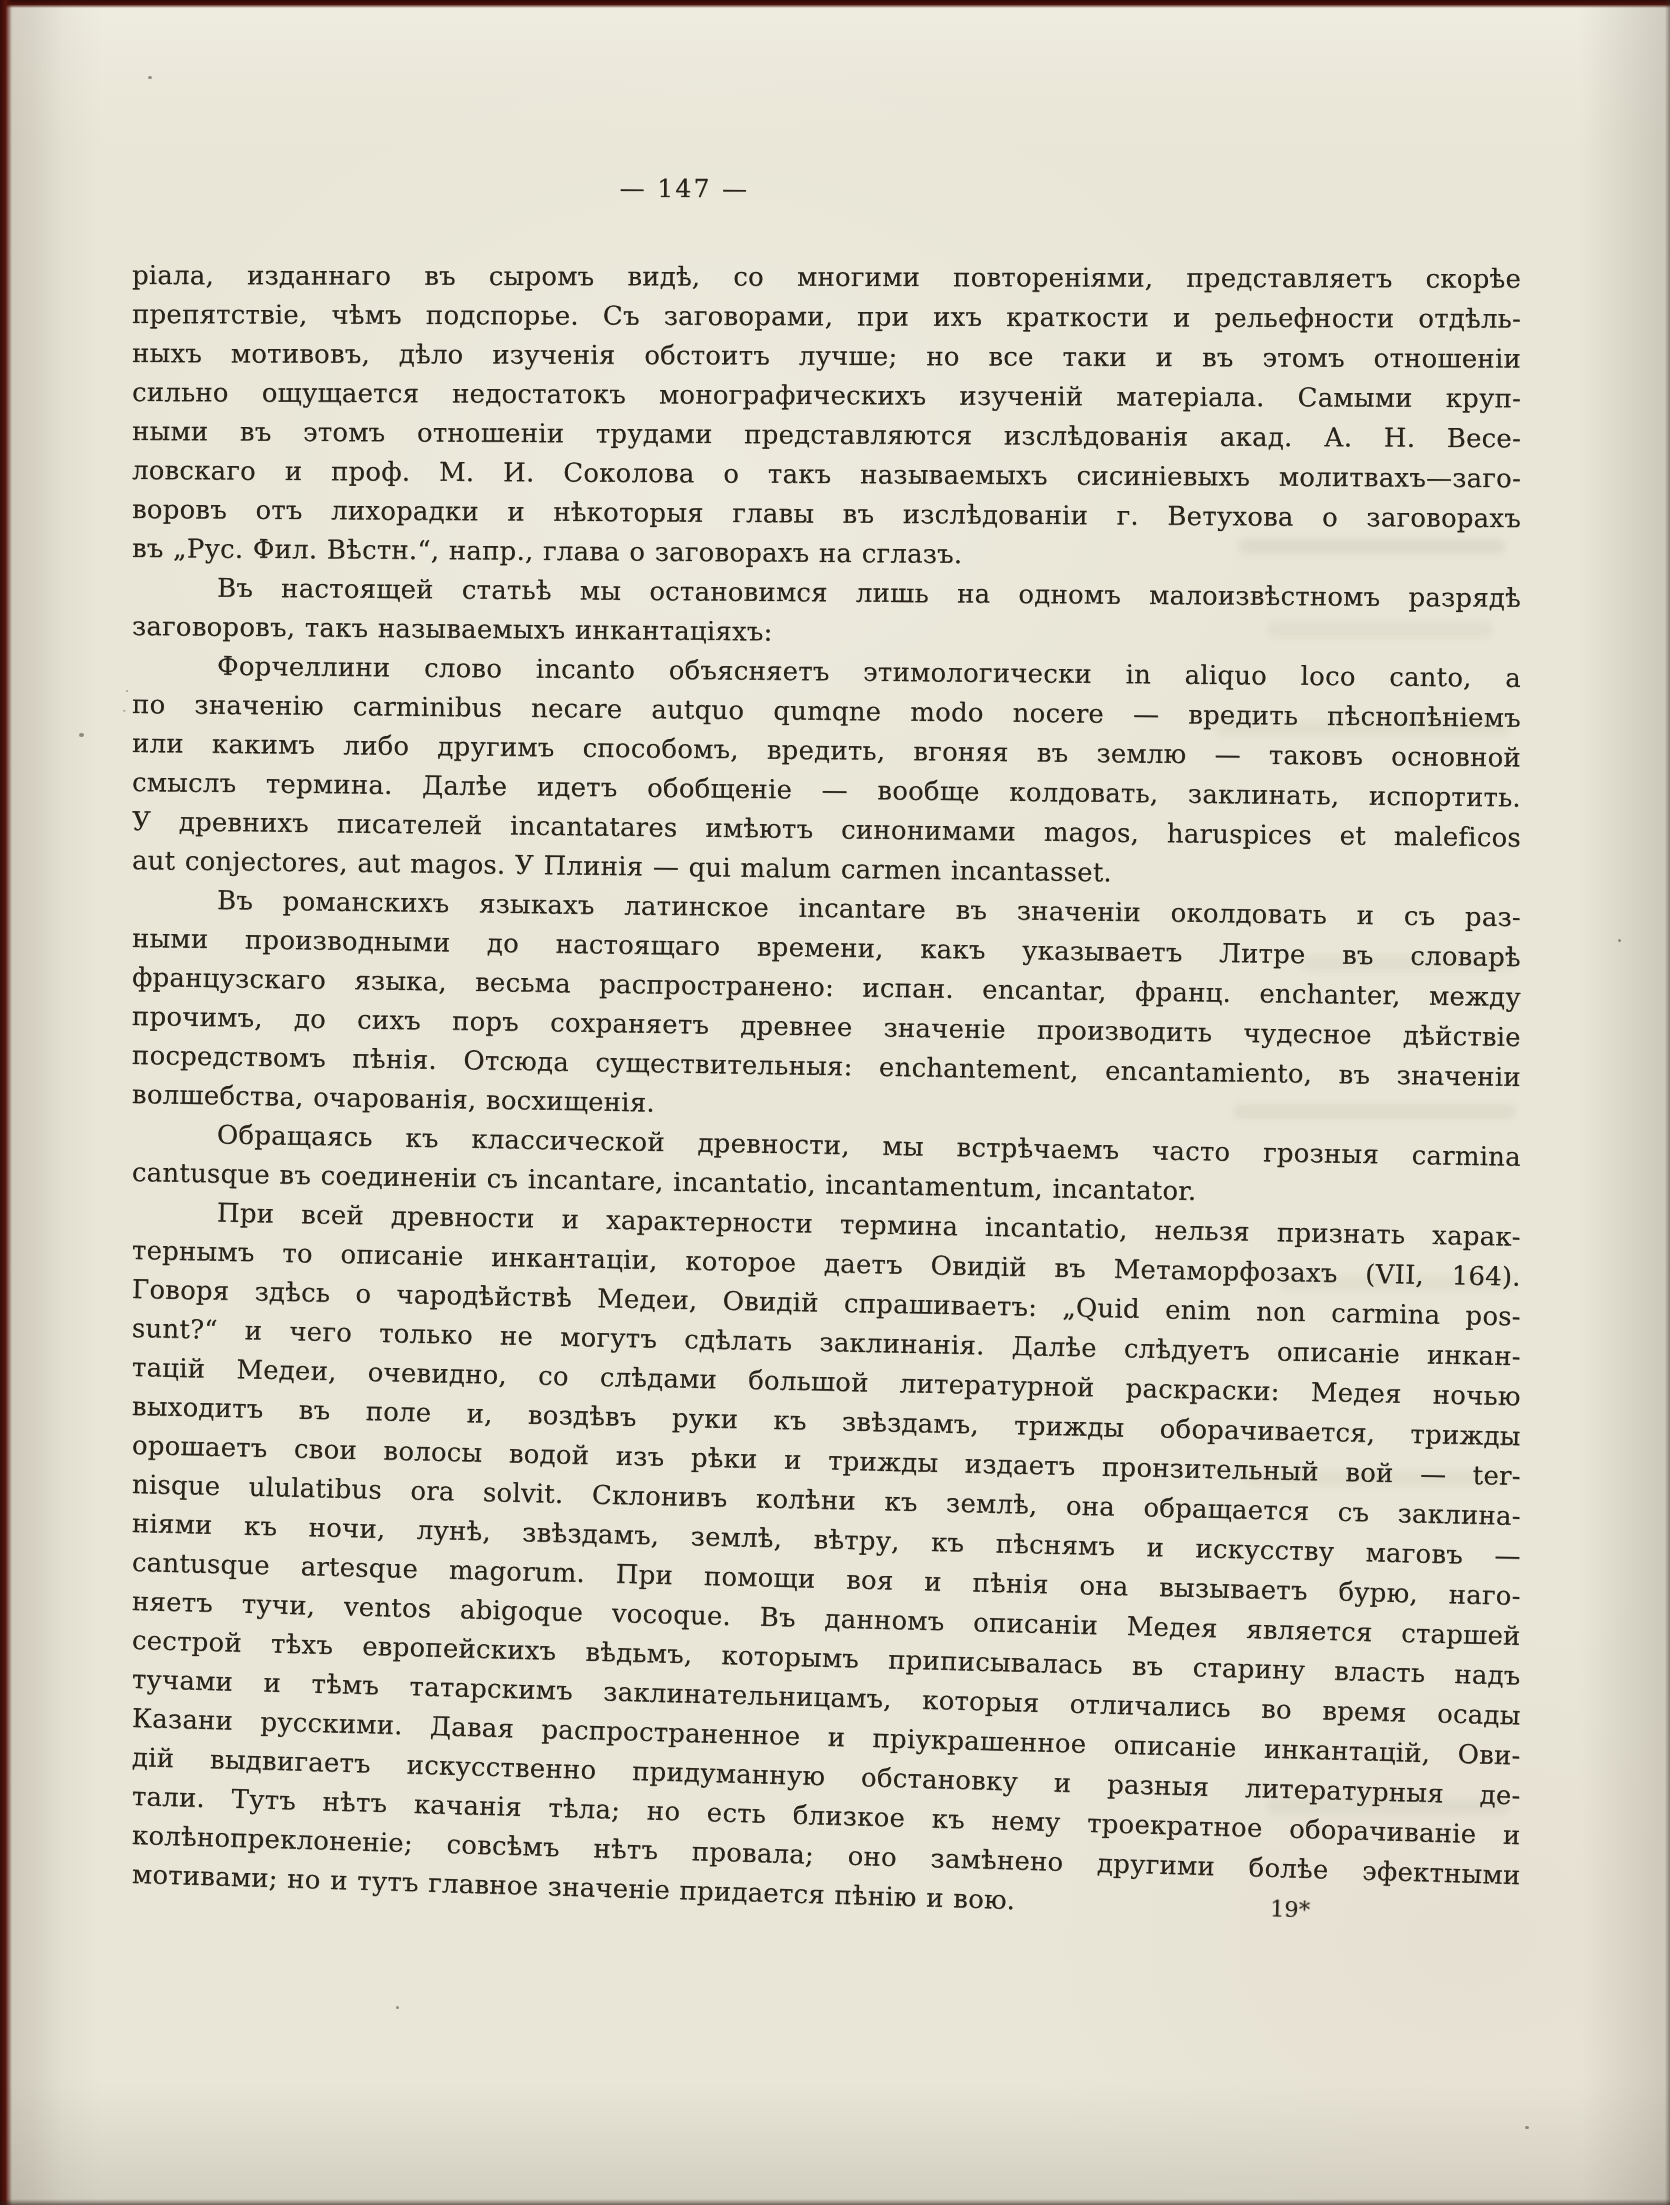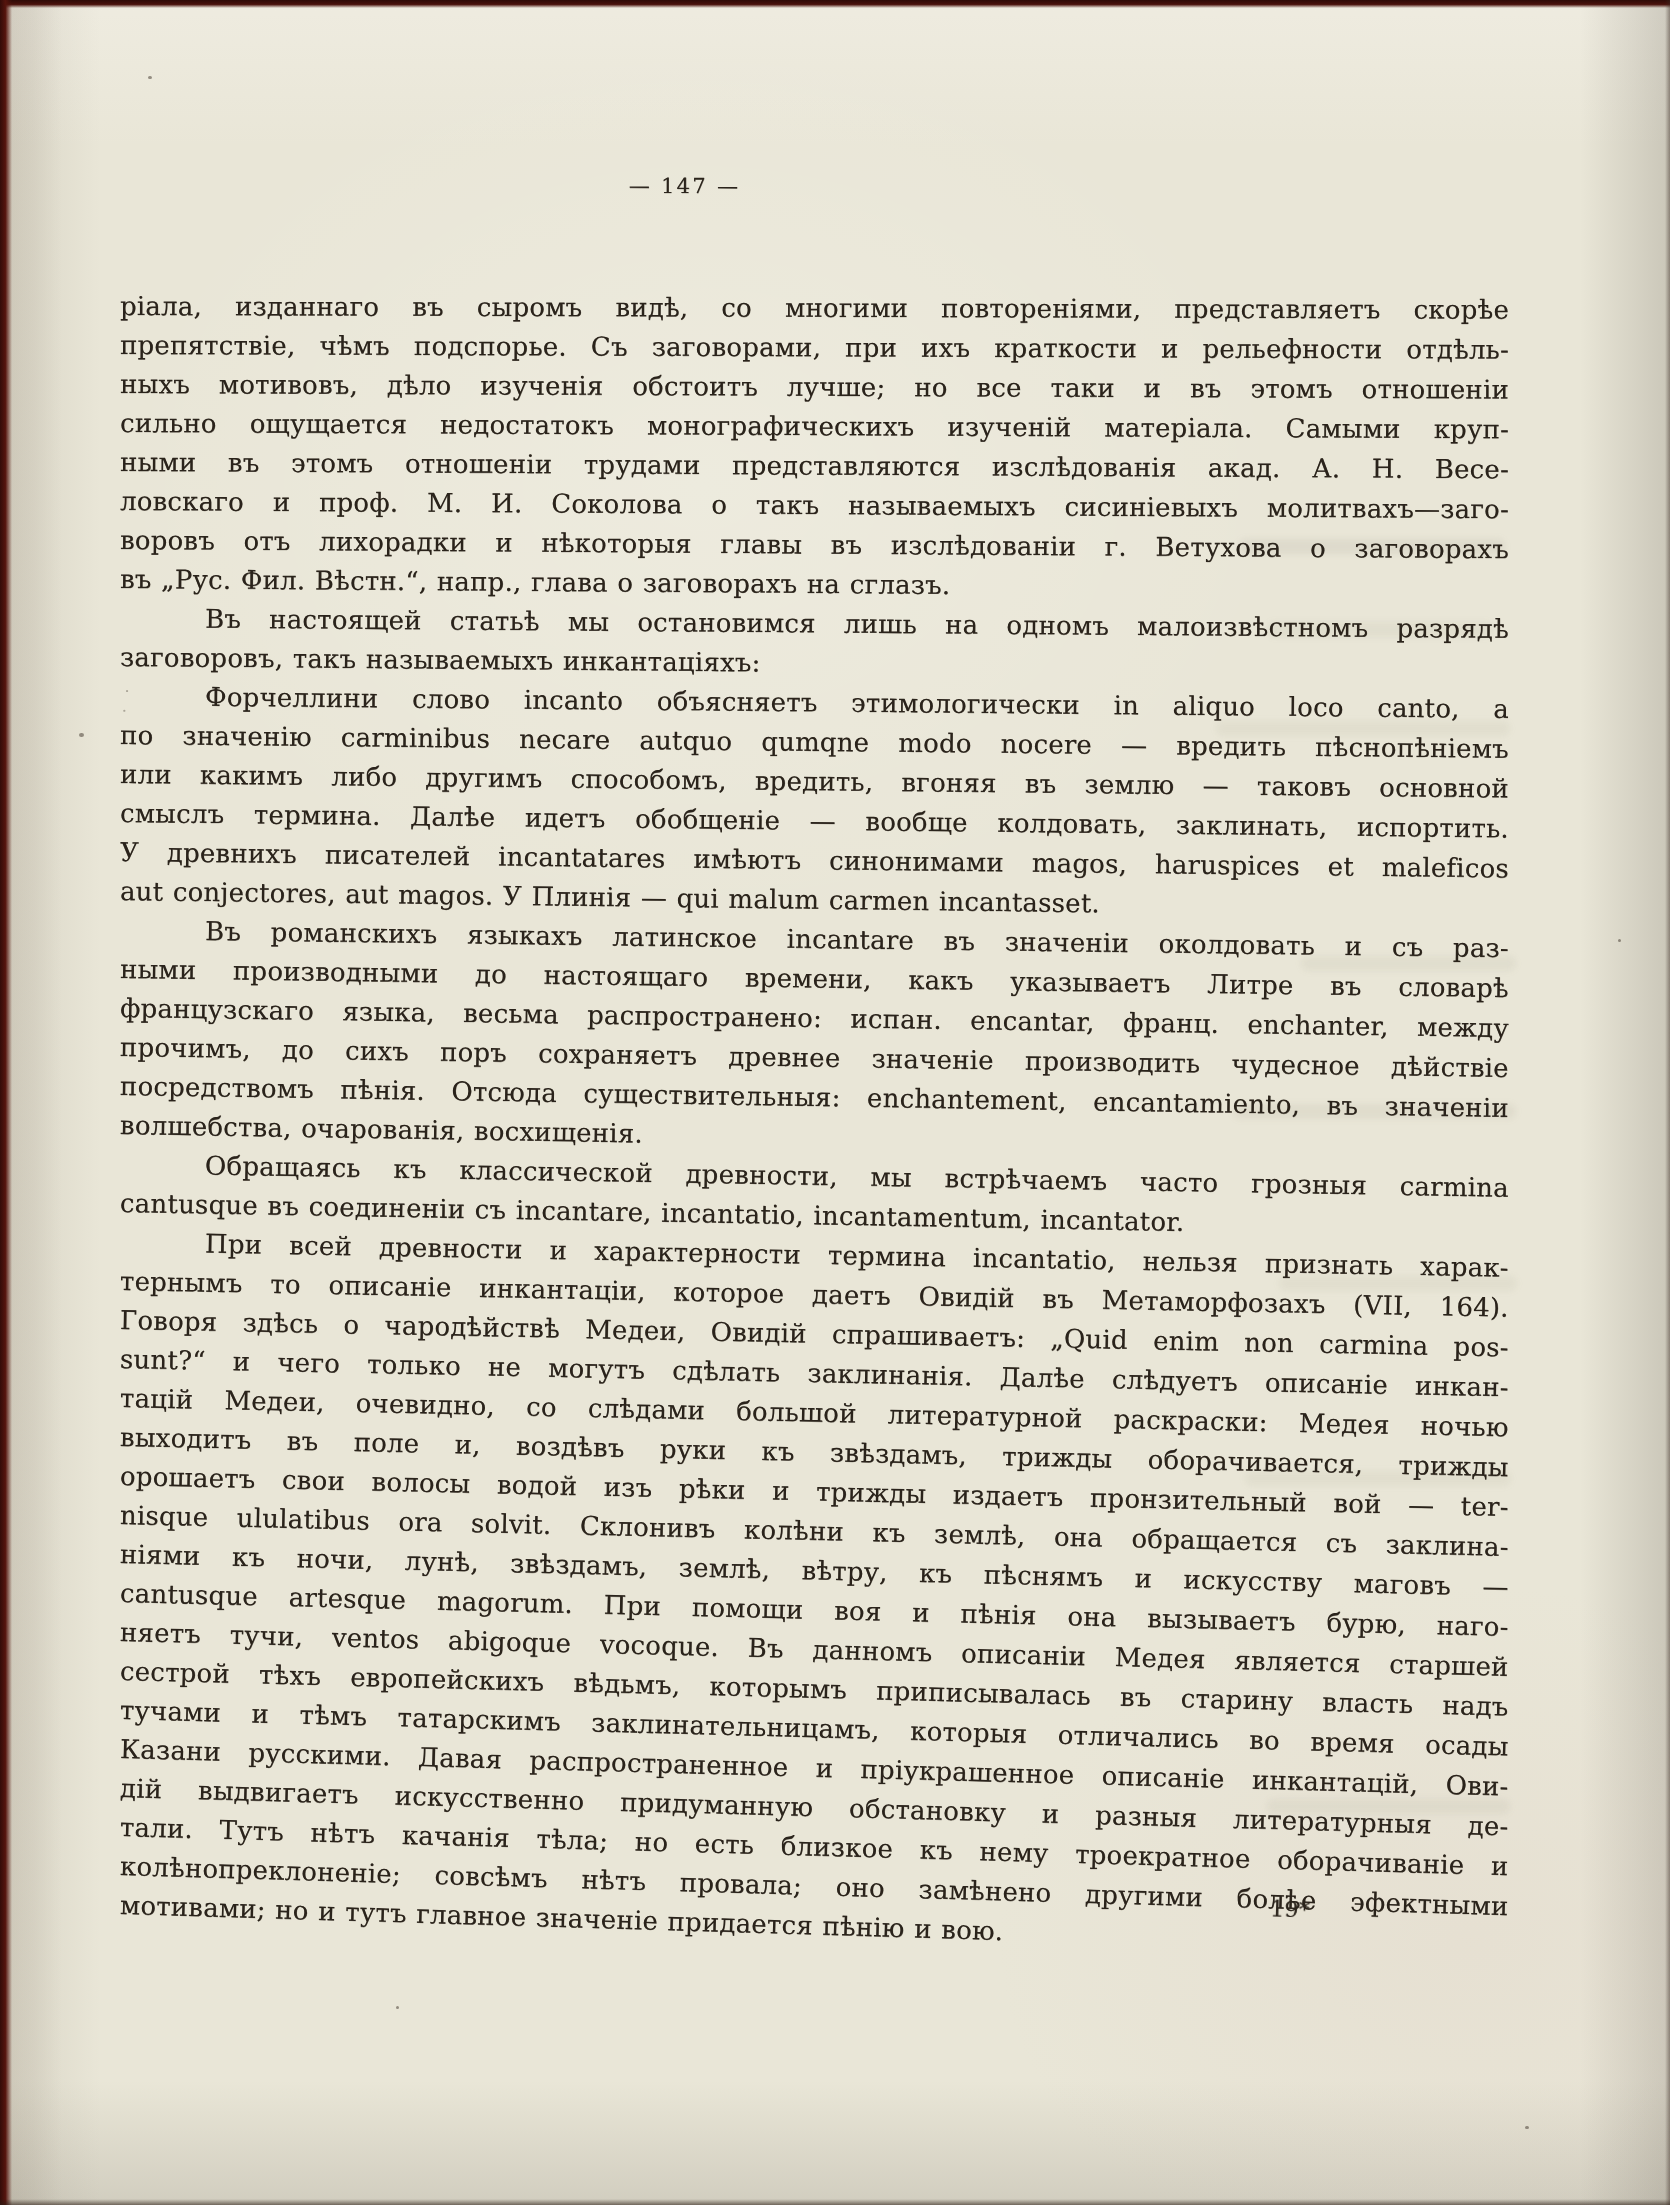--- a/index.html
+++ b/index.html
@@ -26,29 +26,28 @@
     background:linear-gradient(180deg,#2e0b07 0%,#4a120c 55%,rgba(74,18,12,0) 100%)}
   .edge-left{left:0;top:0;width:12.4px;height:100%;
     background:linear-gradient(90deg,#330c08 0%,#55140d 45%,rgba(85,20,13,0) 100%)}
   .edge-right{right:0;top:0;width:5.7px;height:100%;opacity:.55;
     background:linear-gradient(270deg,#3a2a22 0%,rgba(58,42,34,0) 100%)}
   .edge-bottom{left:0;bottom:0;width:100%;height:5.7px;opacity:.6;
     background:linear-gradient(0deg,#2e2018 0%,rgba(46,32,24,0) 100%)}
 
   .pagenum{
     position:absolute;left:597px;top:174px;width:175px;
-    text-align:center;font-size:21px;color:#2b241c;
+    text-align:center;font-size:25px;color:#2b241c;
     letter-spacing:2.3px;
     text-shadow:0.3px 0.4px 0.6px rgba(43,36,28,.55);
     transform:rotate(.25deg);
   }
   .textblock{
-    position:absolute;left:120px;top:256px;width:1389px;
+    position:absolute;left:132px;top:256px;width:1389px;
     filter:blur(0.2px);
-    margin-top:31px;
   }
   .tl{
     height:39px;line-height:39px;
     font-size:26px;color:#2a231b;
     letter-spacing:0.2px;word-spacing:1.1px;
     text-align:justify;text-align-last:justify;
     text-shadow:0.2px 0.3px 0.6px rgba(42,33,24,.5);
     transform-origin:0 50%;
     white-space:normal;
   }

